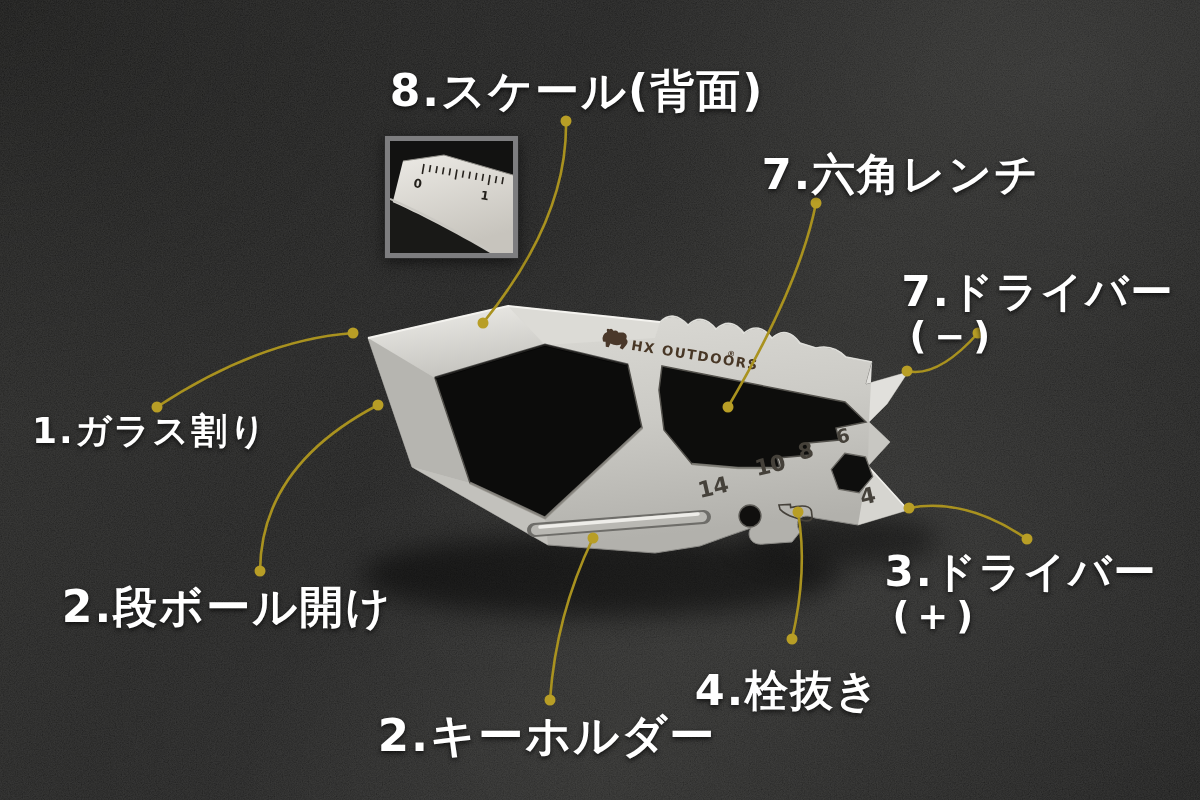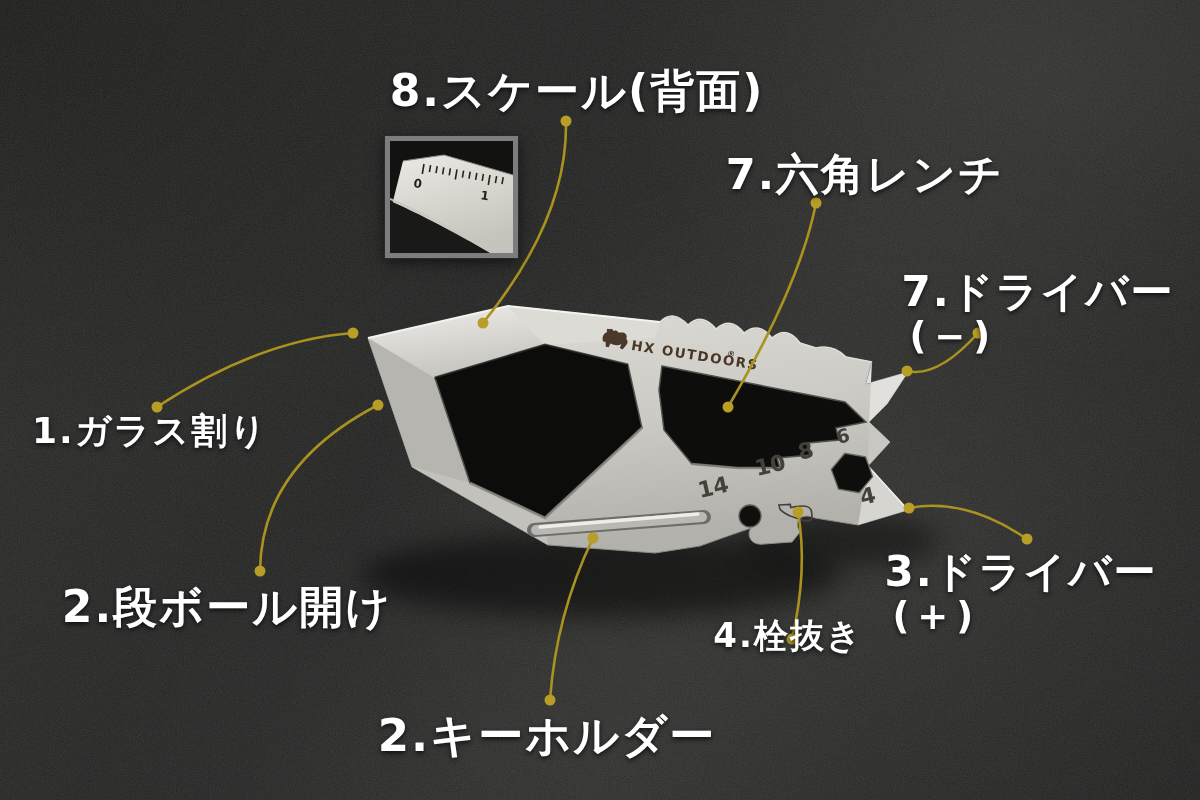--- a/index.html
+++ b/index.html
@@ -167,25 +167,25 @@
                M67,28.5 L65.3,38.5 M73.6,29.6 L72.4,36.6 M80.2,30.7 L79,37.7 M86.8,31.8 L85.6,38.8 M93.4,32.9 L92.2,39.9
                M100,34 L98.3,44 M106.6,35.1 L105.4,42.1 M113.2,36.2 L112,43.2"></path>
       <text transform="translate(23,46) rotate(9)" font-size="12" font-weight="bold" fill="#221f1a" font-family="DejaVu Sans, sans-serif">0</text>
       <text transform="translate(90,58) rotate(9)" font-size="12" font-weight="bold" fill="#221f1a" font-family="DejaVu Sans, sans-serif">1</text>
     </svg>
   </div>
 
   <div class="label" style="left:150px;top:410px;font-size:36px;">1.ガラス割り</div>
   <div class="label" style="left:227px;top:582px;font-size:44px;">2.段ボール開け</div>
   <div class="label" style="left:547px;top:710px;font-size:45px;">2.キーホルダー</div>
-  <div class="label" style="left:788px;top:616px;font-size:34px;">4.栓抜き</div>
+  <div class="label" style="left:788px;top:666px;font-size:43px;">4.栓抜き</div>
   <div class="label" style="left:1021px;top:548px;font-size:42px;">
     <span>3.ドライバー</span>
     <span class="sub" style="font-size:37px;">(+)</span>
   </div>
   <div class="label" style="left:1038px;top:268px;font-size:42px;">
     <span>7.ドライバー</span>
     <span class="sub" style="font-size:37px;">(−)</span>
   </div>
-  <div class="label" style="left:865px;top:150px;font-size:43px;">7.六角レンチ</div>
+  <div class="label" style="left:901px;top:150px;font-size:43px;">7.六角レンチ</div>
   <div class="label" style="left:577px;top:66px;font-size:44px;">8.スケール(背面)</div>
 
 </div>
 
 </body></html>

